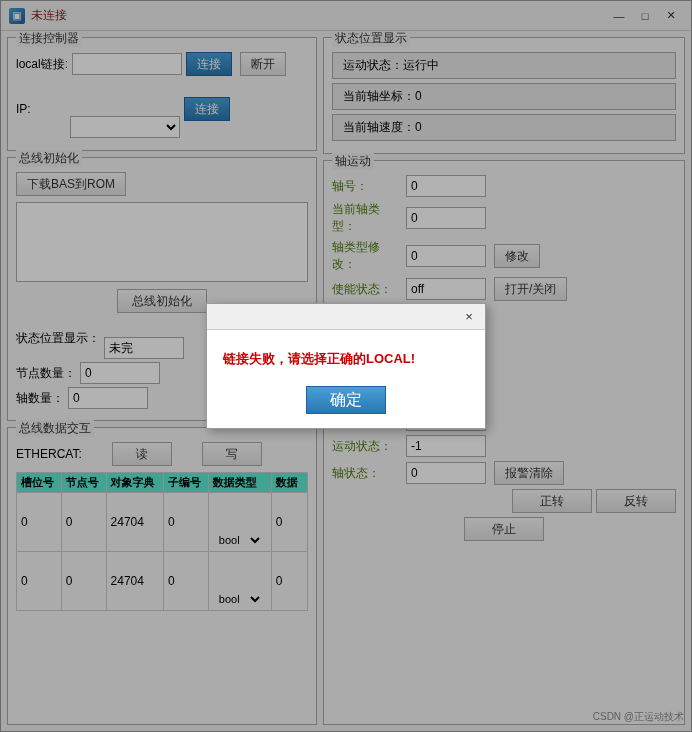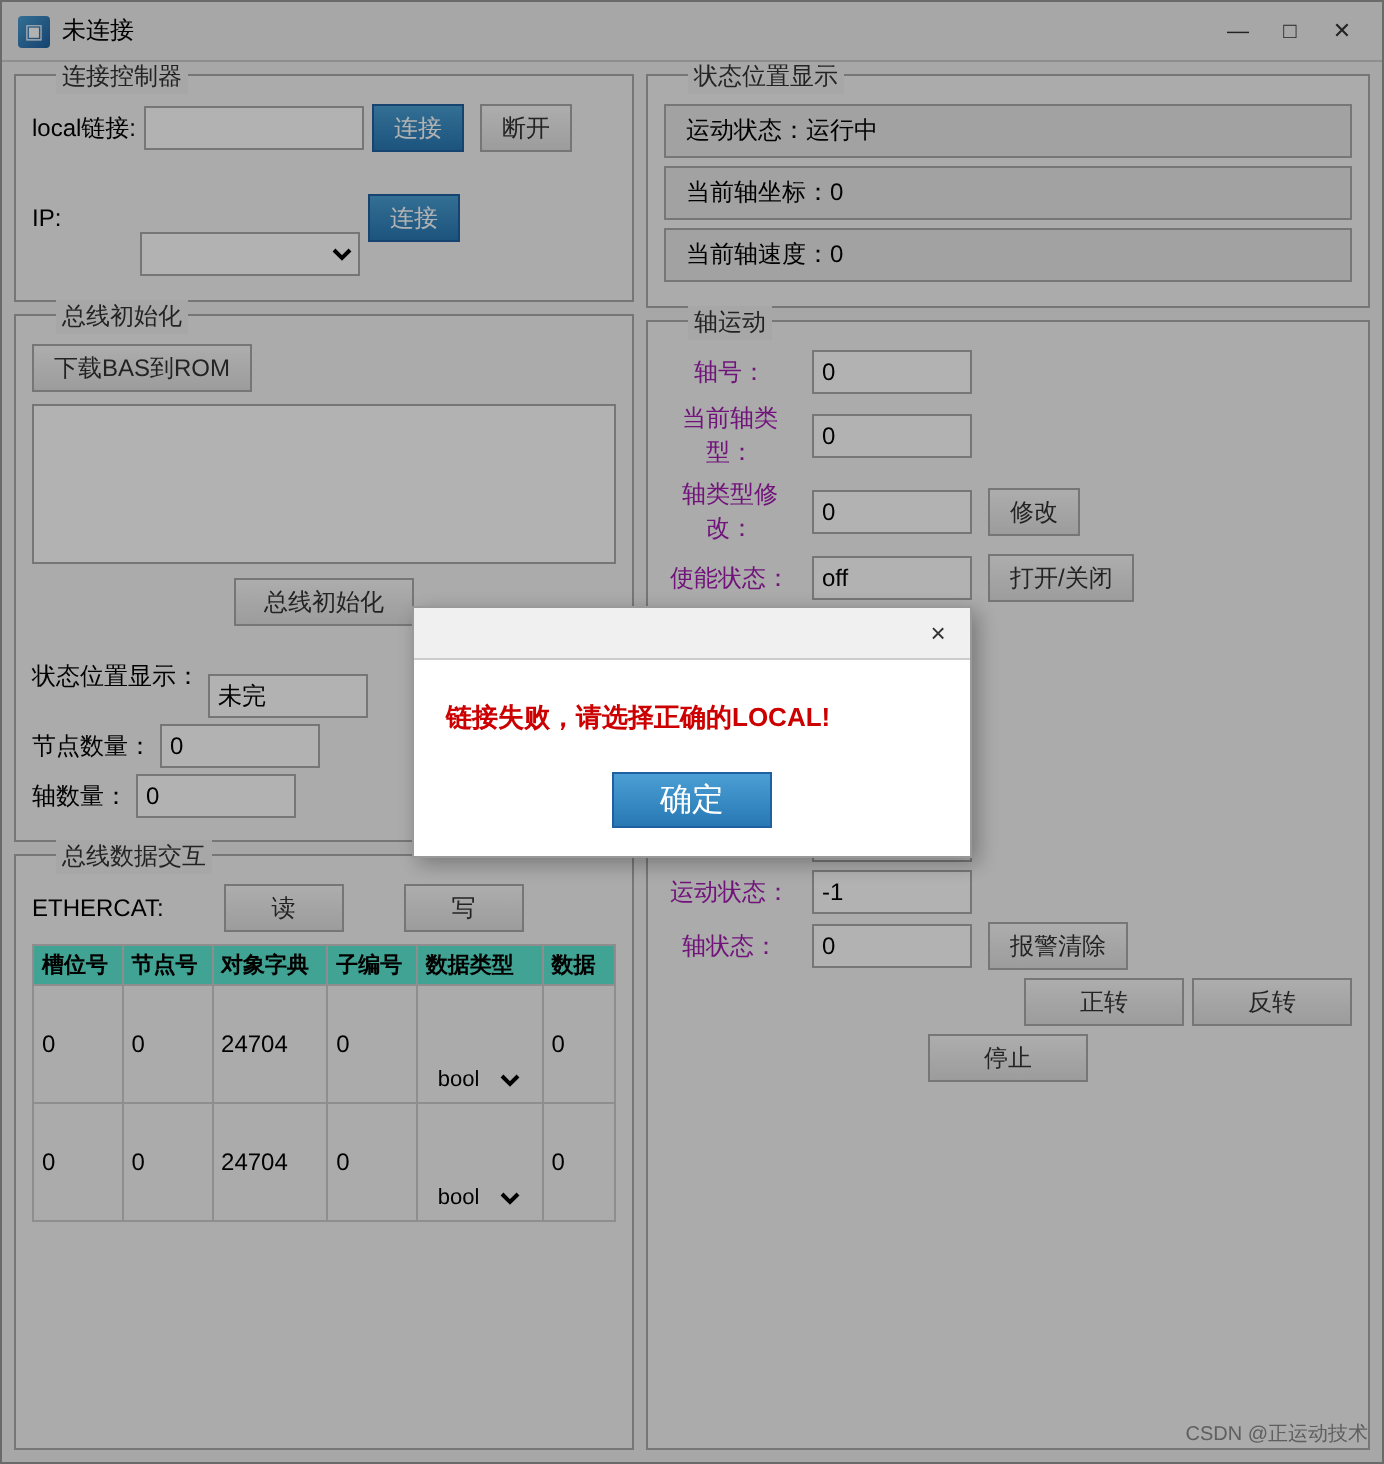--- a/index.html
+++ b/index.html
@@ -38,21 +38,21 @@
       width: 16px;
       height: 16px;
       background: linear-gradient(135deg, #4a9fd4, #2060a0);
       border-radius: 2px;
       display: flex;
       align-items: center;
       justify-content: center;
       color: white;
       font-size: 10px;
     }
-    .titlebar-title { font-size: 12px; color: #000000; }
+    .titlebar-title { font-size: 12px; color: #7f1d1d; }
     .titlebar-buttons { display: flex; gap: 2px; }
     .titlebar-btn {
       width: 24px;
       height: 20px;
       border: none;
       background: #f0f0f0;
       cursor: pointer;
       font-size: 11px;
       display: flex;
       align-items: center;
@@ -83,21 +83,21 @@
 
     .group-box {
       border: 1px solid #aaa;
       background: #f5f5f5;
       position: relative;
       padding: 6px 8px 8px 8px;
     }
     .group-label {
       position: absolute;
       top: -8px;
-      left: 20px;
+      left: 8px;
       background: #f0f0f0;
       padding: 0 3px;
       font-size: 12px;
       color: #333;
     }
 
     input[type="text"] {
       height: 22px;
       border: 1px solid #aaa;
       background: white;
@@ -174,21 +174,21 @@
     }
 
     
     .axis-motion { padding-top: 14px; }
     .axis-row {
       display: flex;
       align-items: center;
       margin-bottom: 4px;
       gap: 4px;
     }
-    .axis-label { width: 70px; color: #a21caf; text-align: center; padding-right: 4px; }
+    .axis-label { width: 70px; color: #4d7c0f; text-align: left; padding-right: 4px; }
     .axis-input { width: 80px; }
 
     .axis-btn-row {
       display: flex;
       justify-content: flex-end;
       gap: 4px;
       margin-bottom: 4px;
     }
     .axis-btn { width: 80px; }
     .axis-btn-stop { width: 80px; }

